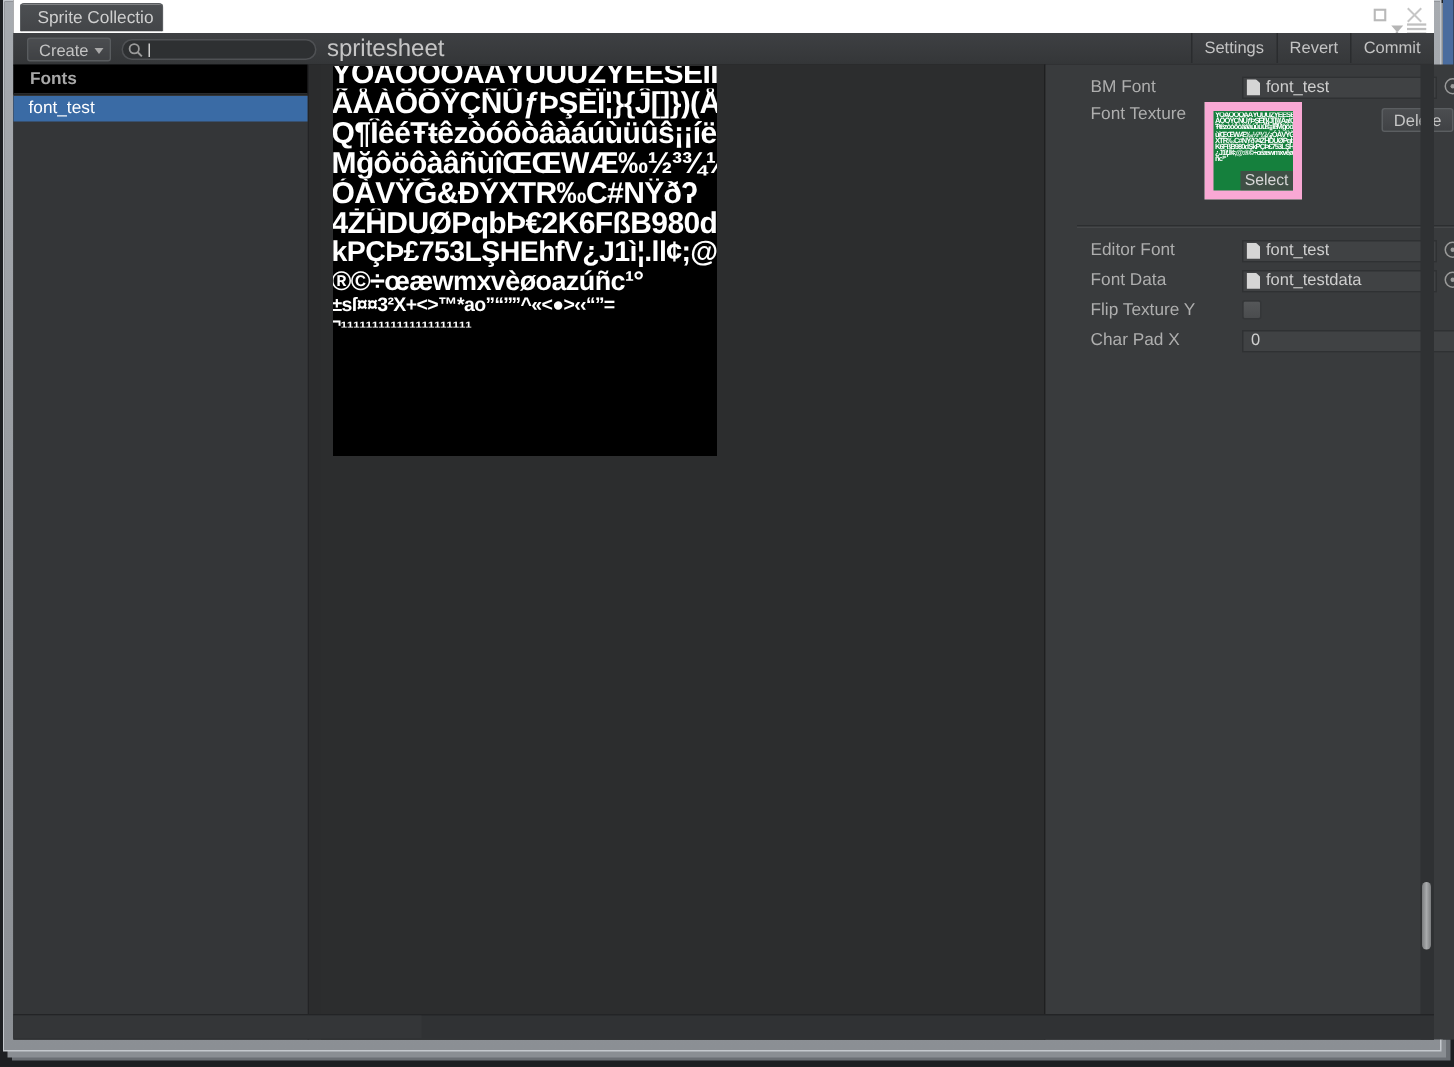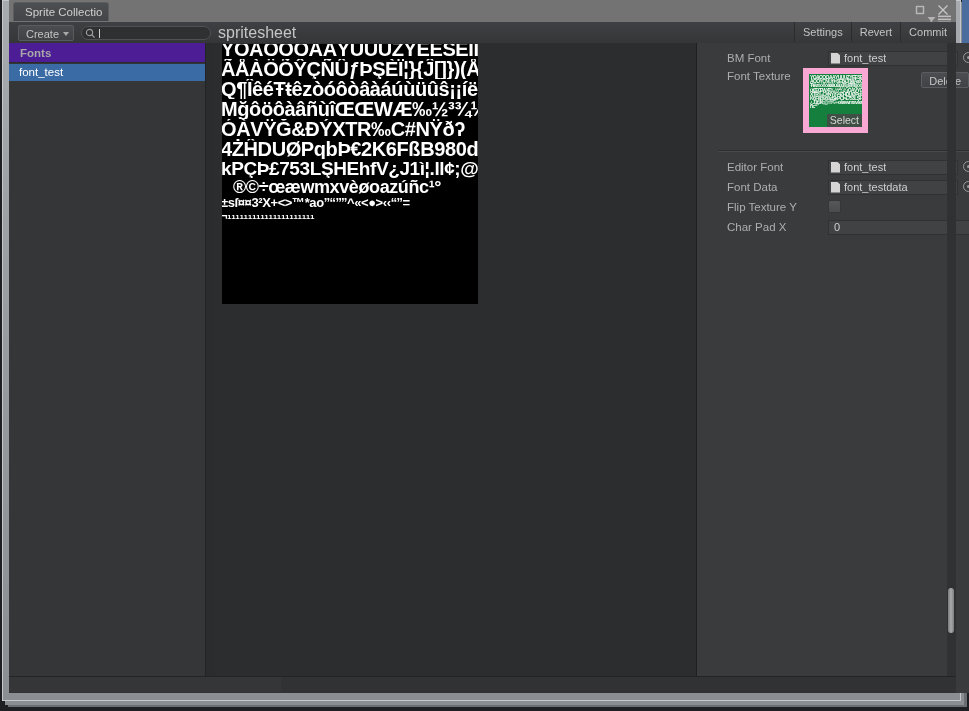--- a/index.html
+++ b/index.html
@@ -72,21 +72,21 @@
     position: absolute;
     left: 9px; top: 0px;
     width: 947px; height: 693px;
   }
 
   
   .tabbar {
     position: absolute;
     left: 0; top: 0;
     width: 947px; height: 22px;
-    background: #737373;
+    background: #ffffff;
     border-bottom: 1px solid #232426;
   }
   .win-tab {
     position: absolute;
     left: 4px; top: 2px;
     height: 19px;
     padding: 0 10px 0 11px;
     line-height: 19px;
     background: linear-gradient(180deg,#4c4f52 0%, #434548 100%);
     border: 1px solid #5a5d60;
@@ -216,21 +216,21 @@
   }
   .panel-head {
     position: absolute;
     left: 0; top: 0;
     width: 196px; height: 20px;
     line-height: 20px;
     padding-left: 11px;
     font-size: 11.5px;
     font-weight: bold;
     color: #a8a8a8;
-    background: #4c1d95;
+    background: #000000;
     border-bottom: 1px solid #292b2d;
     box-sizing: border-box;
   }
   .list-area {
     position: absolute;
     left: 0; top: 21px;
     width: 196px; height: 628px;
     background: #343638;
   }
   .list-item {
@@ -282,21 +282,21 @@
     overflow: hidden;
     line-height: 1.0;
   }
   .gr0 { font-size: 20px; height: 20px; }
   .gr1 { font-size: 20px; height: 20px; }
   .gr2 { font-size: 20px; height: 20px; }
   .gr3 { font-size: 20px; height: 20px; }
   .gr4 { font-size: 20px; height: 20px; }
   .gr5 { font-size: 20px; height: 20px; }
   .gr6 { font-size: 19px; height: 19px; }
-  .gr7 { font-size: 18px; height: 18px; margin-left: 12px; }
+  .gr7 { font-size: 18px; height: 18px; }
   .gr8 { font-size: 13px; height: 14px; }
   .gr9 { font-size: 11px;  height: 10px; }
 
   
   .right-panel {
     position: absolute;
     left: 688px; top: 43px;
     width: 259px; height: 650px;
     background: #393b3d;
     padding-left: 21px;

